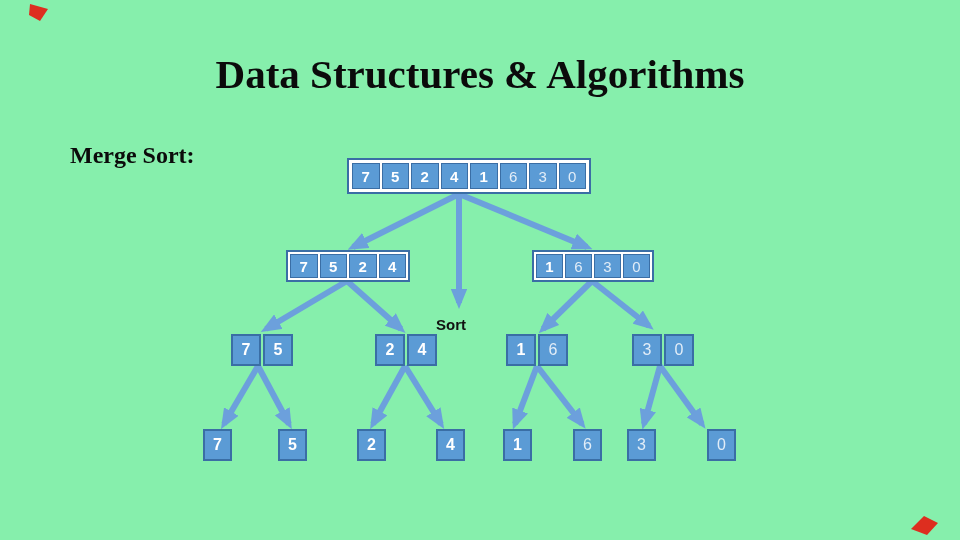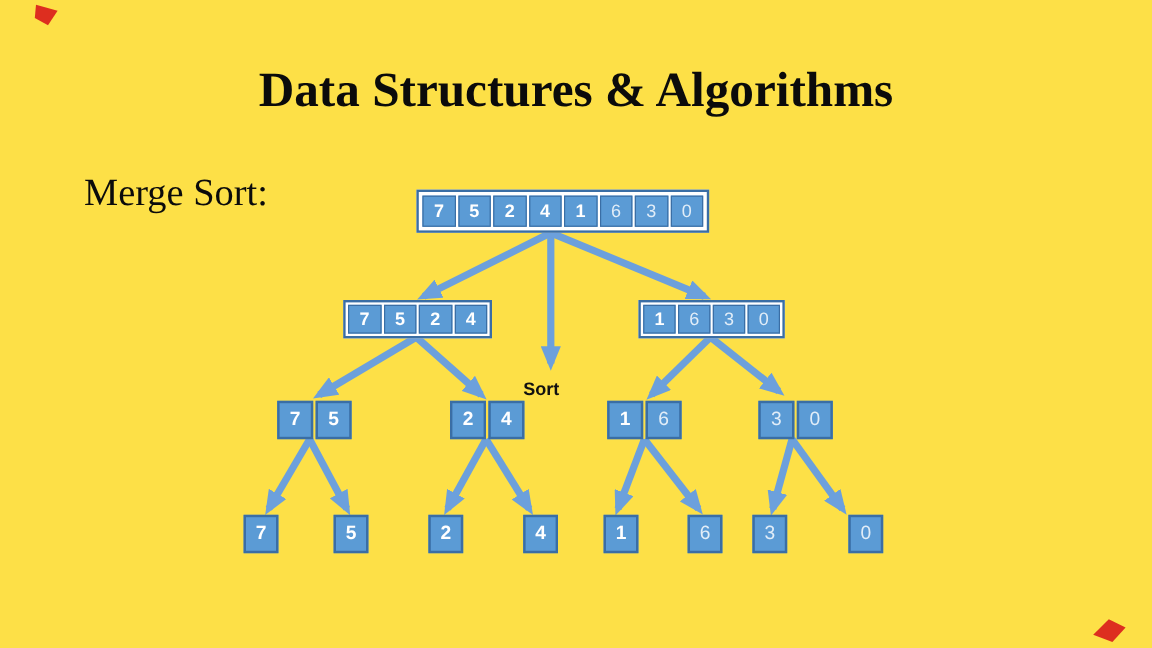--- a/index.html
+++ b/index.html
@@ -4,31 +4,31 @@
 <style>
   :root{
     --cell-fill:#5b9bd5;
     --cell-border:#3a6ea5;
     --arrow:#6ca0dc;
     --accent:#dd2e1f;
     --title:#0b0b0b;
   }
   html,body{margin:0;padding:0;background:#888;}
   .slide{
-    position:relative;width:960px;height:540px;background:#fde047;
+    position:relative;width:960px;height:540px;background:#86efac;
     overflow:hidden;font-family:"Liberation Sans",sans-serif;
   }
   .slide-title{
     position:absolute;left:0;right:0;top:50px;text-align:center;
     font-family:"Liberation Serif",serif;font-weight:bold;font-size:41px;
     color:var(--title);letter-spacing:0px;white-space:nowrap;
   }
   .section-label{
     position:absolute;left:70px;top:142px;
-    font-family:"Liberation Serif",serif;font-weight:normal;font-size:32px;
+    font-family:"Liberation Serif",serif;font-weight:bold;font-size:24px;
     color:var(--title);white-space:nowrap;
   }
   .split-label{
     position:absolute;left:436px;top:316px;
     font-size:15px;font-weight:600;color:#111;
   }
   svg.overlay{position:absolute;left:0;top:0;width:960px;height:540px;}
   .arrow{stroke:var(--arrow);stroke-width:6;fill:none;}
   #ah polygon{fill:var(--arrow);}
   .corner{fill:var(--accent);}

